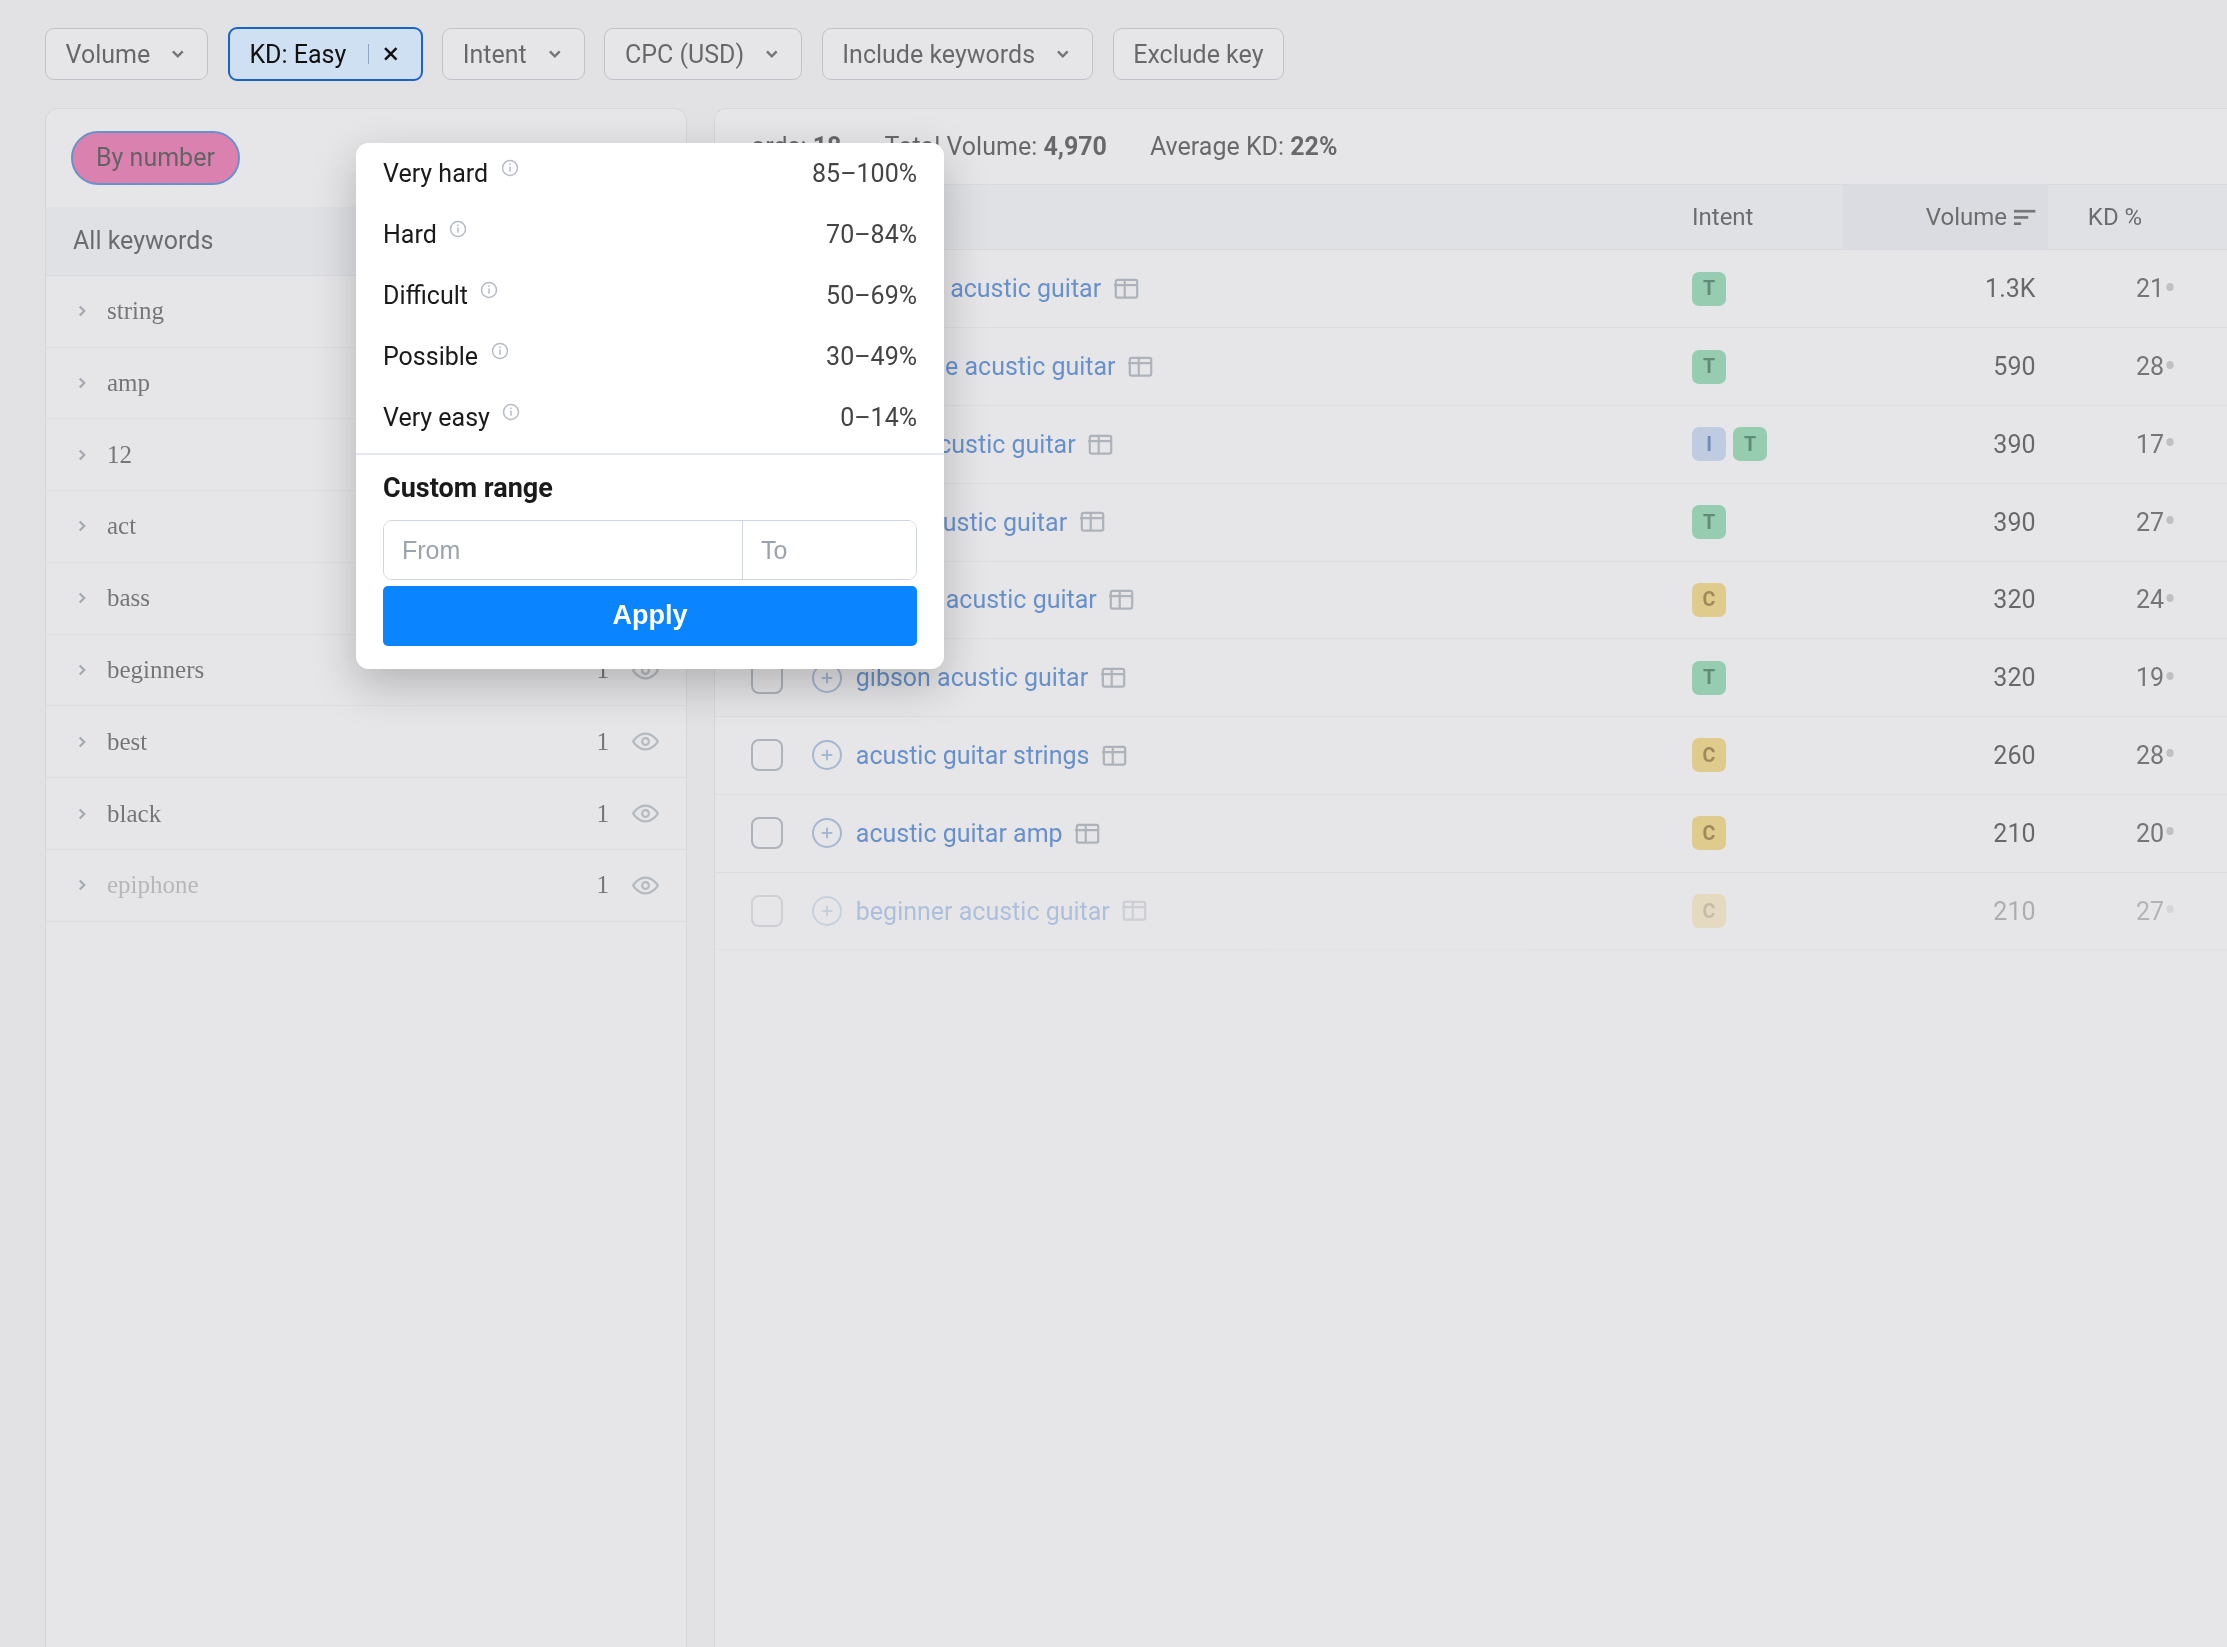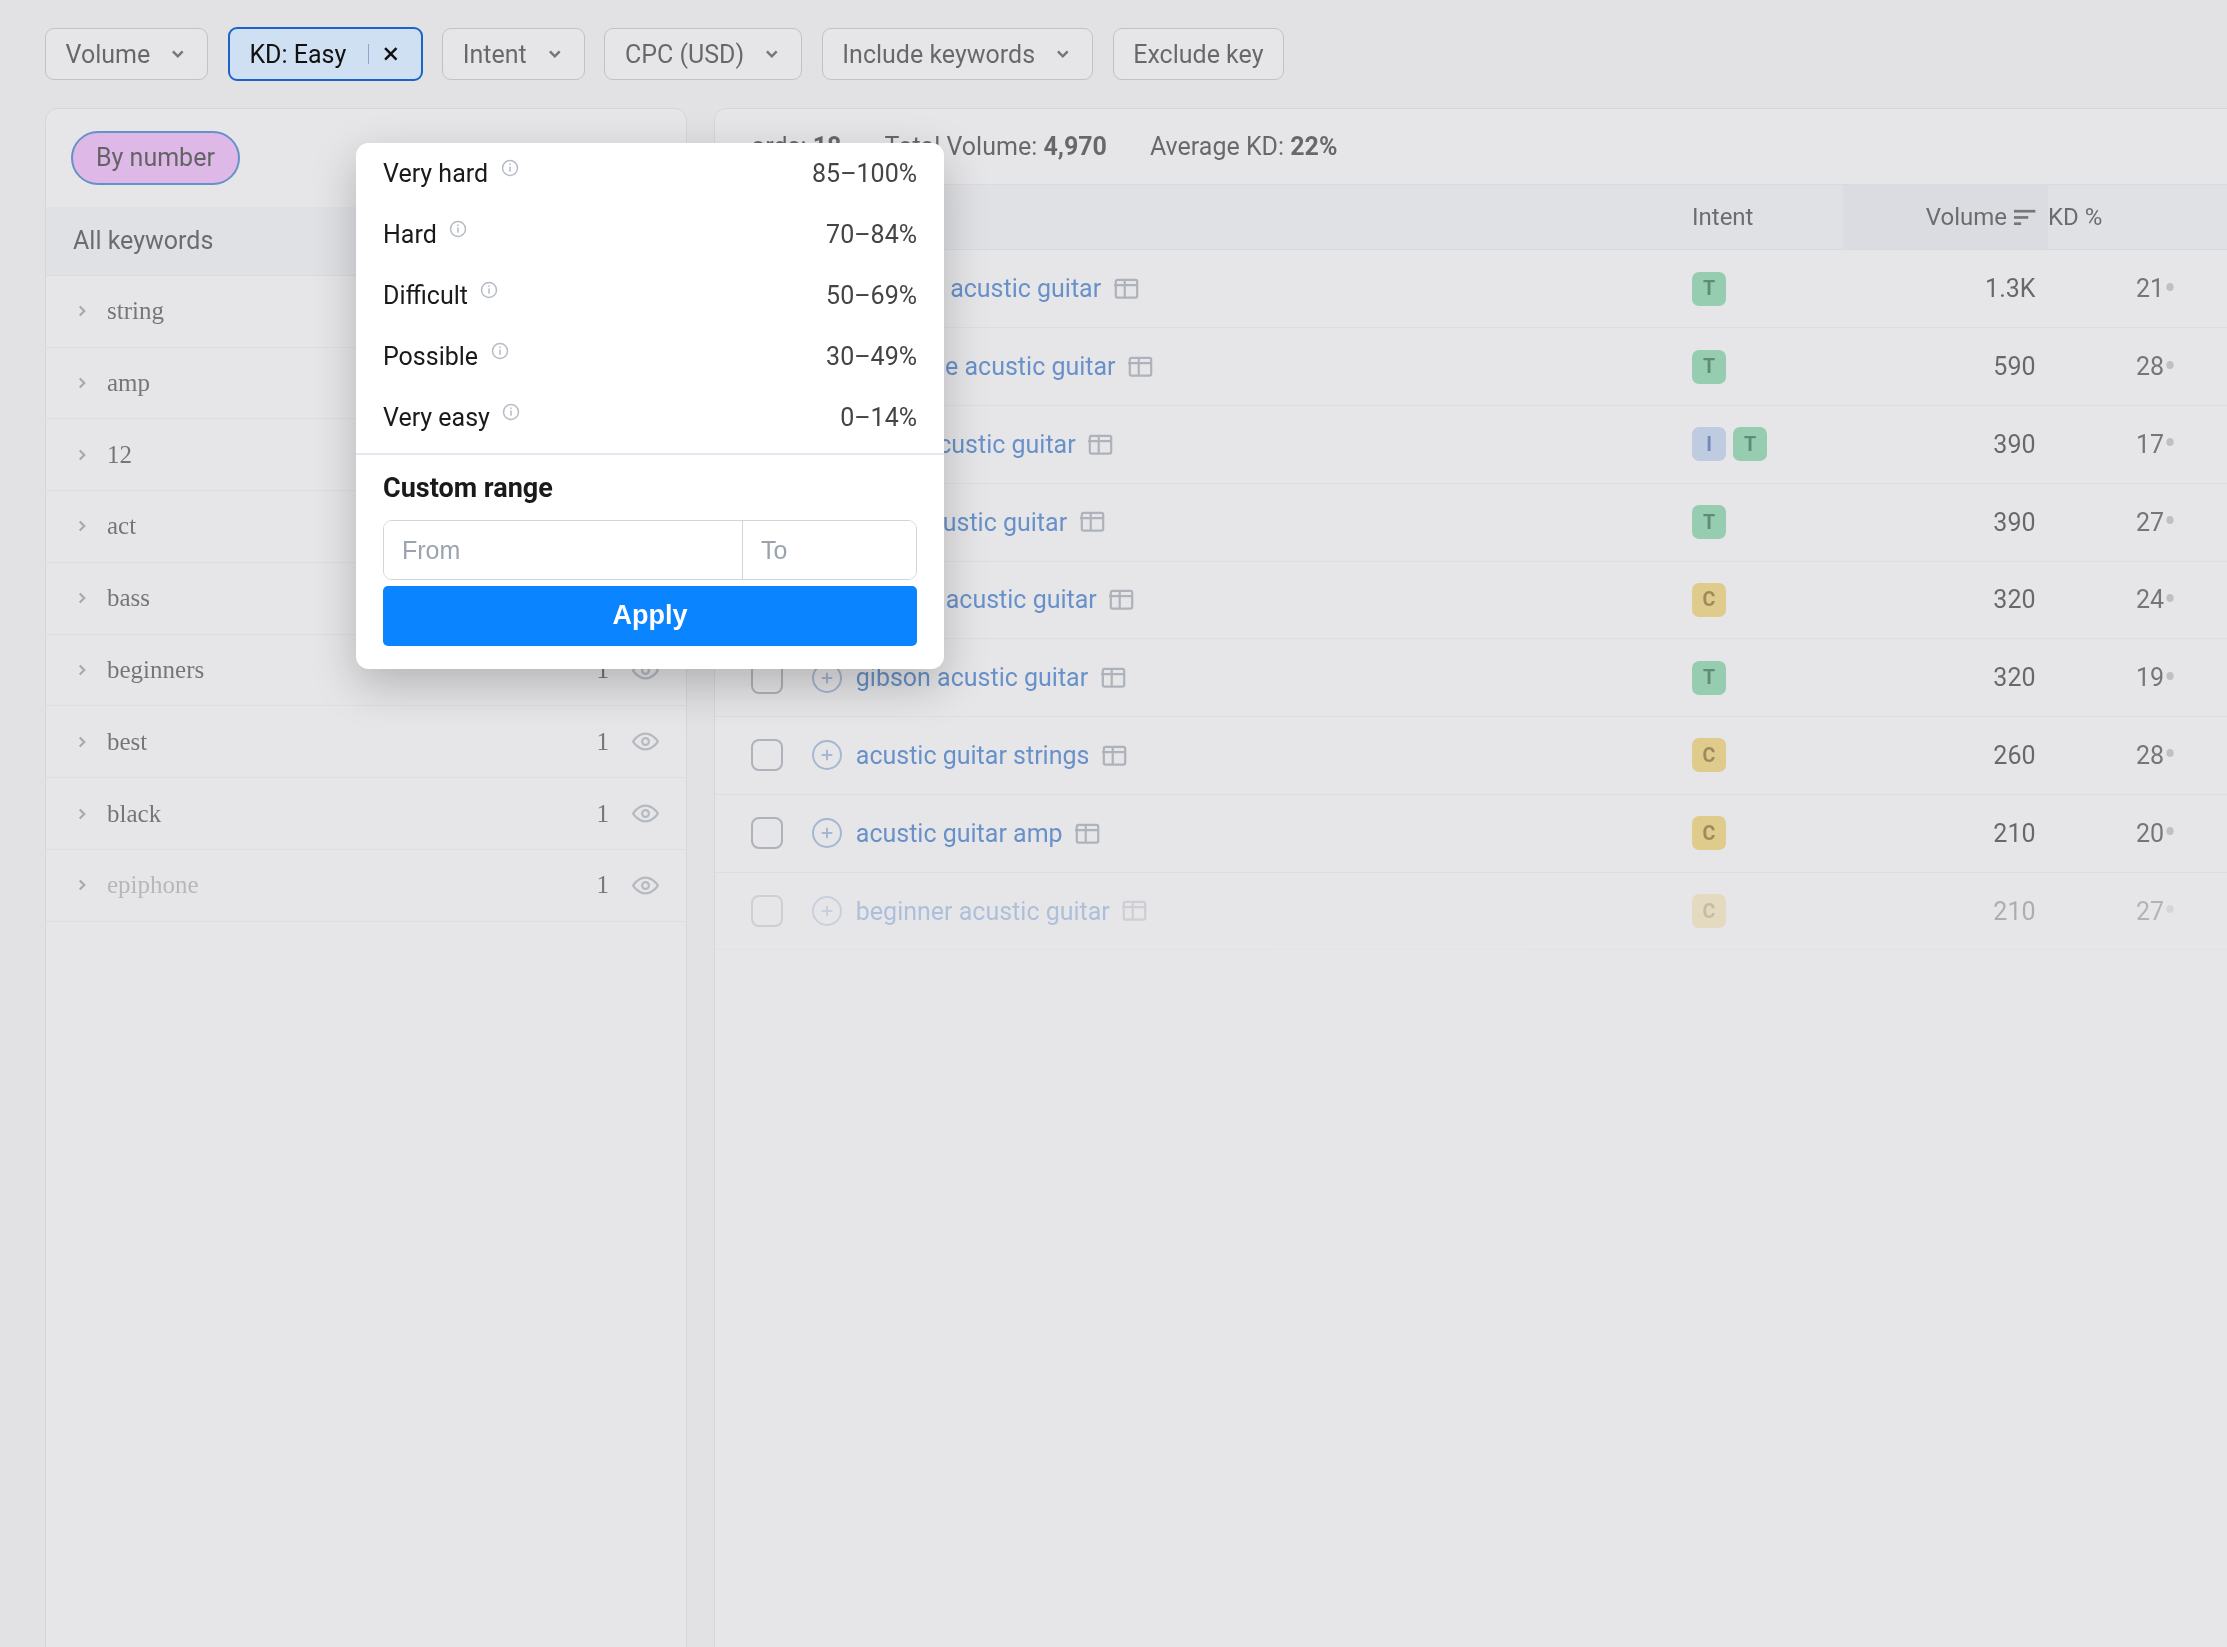--- a/index.html
+++ b/index.html
@@ -75,21 +75,21 @@
     display:flex;
     flex-direction:column;
   }
   .sidebar-tabs {
     padding: 21.4px 25px;
     display:flex;
     gap:12.5px;
   }
   .sidebar-tab {
     border: 2.7px solid #1b63c7;
-    background:#f0abfc;
+    background:#ec4899;
     color:#111;
     padding: 10.7px 23px;
     font-size: 25px;
     border-radius: 36px;
     cursor: pointer;
   }
   .all-kw-row {
     padding: 19.6px 27px;
     font-size: 25px;
     color:#222;
@@ -137,21 +137,21 @@
     padding: 18px 36px;
     background:#f4f6f9;
     border-top:1.3px solid #e5e9ef;
     border-bottom:1.3px solid #e5e9ef;
     font-size:24px;
     color:#222;
   }
   .col-kw { flex:1; }
   .col-intent { width:151px; text-align:left; }
   .col-vol { width:205px; text-align:right; display:flex; justify-content:flex-end; align-items:center; gap:7.1px; background:#e9edf2; margin:-18px 0; padding:18px 12.5px; }
-  .col-kd { width:143px; text-align:left; padding-right:9px; }
+  .col-kd { width:143px; text-align:center; padding-right:9px; }
 
   .rows { flex:1; overflow:auto; }
   .row {
     display:flex;
     align-items:center;
     padding: 21.4px 36px;
     border-bottom:1.3px solid #eef1f5;
     font-size:25px;
   }
   .row .checkbox {

